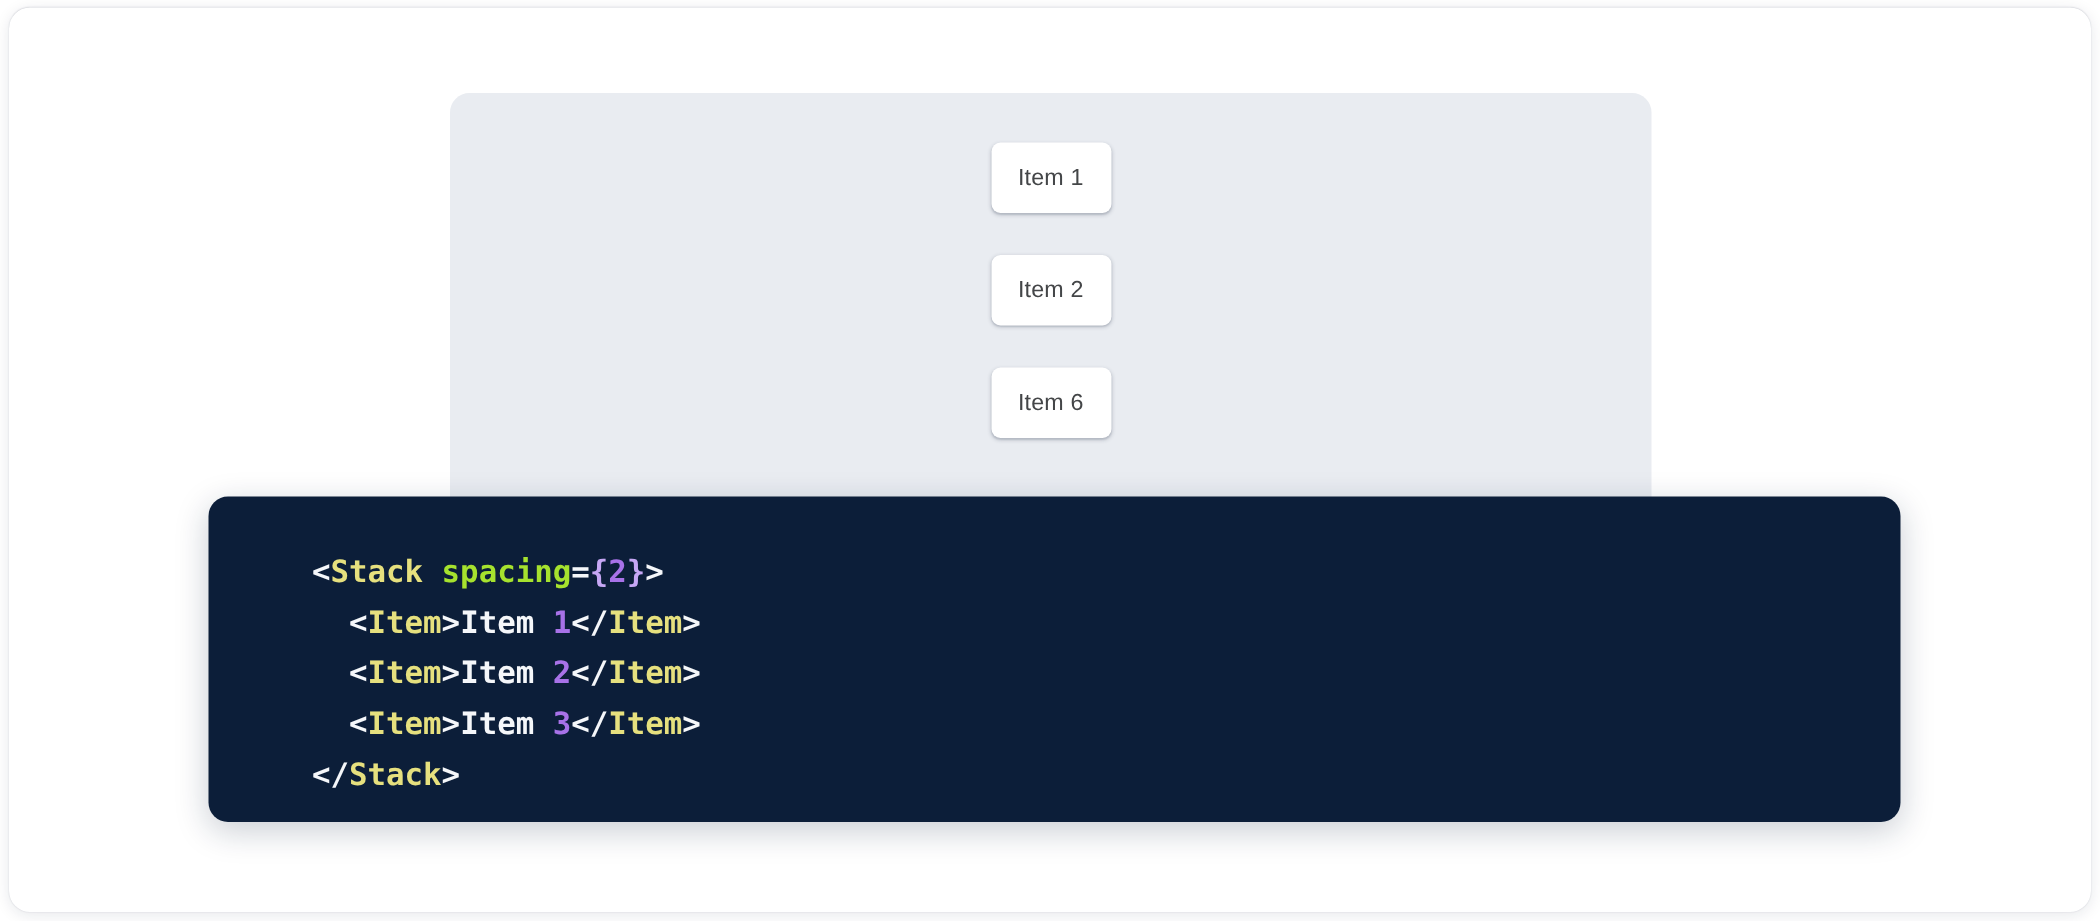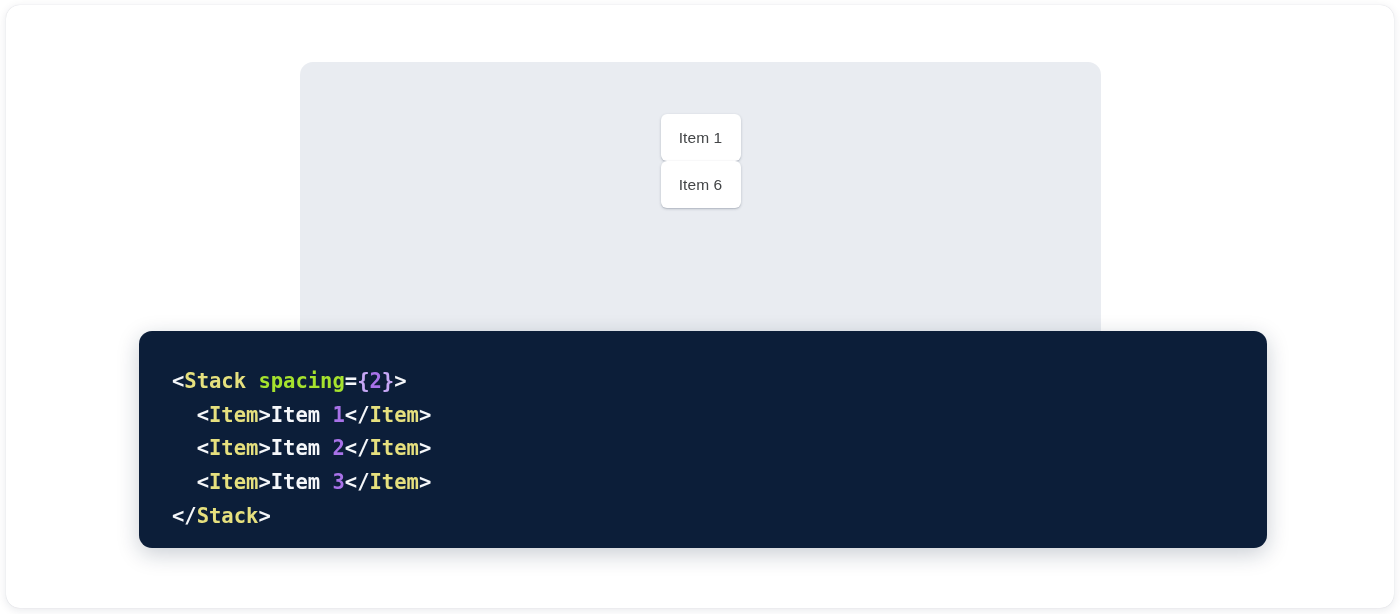--- a/index.html
+++ b/index.html
@@ -38,21 +38,22 @@
   }
 
   #stack-demo {
     position: absolute;
     left: 0;
     top: 0;
     width: 100%;
     display: flex;
     flex-direction: column;
     align-items: center;
-    padding-top: 52px;
+    padding-top: 33px;
+    gap: 28px;
   }
 
   .stack-item {
     width: 80px;
     height: 47px;
     background: #ffffff;
     border-radius: 6px;
     display: flex;
     align-items: center;
     justify-content: center;
@@ -76,40 +77,44 @@
     padding: 34px 0 0 33px;
     overflow: hidden;
   }
 
   #code-lines {
     font-family: "DejaVu Sans Mono", "Liberation Mono", monospace;
     font-size: 20.5px;
     line-height: 33.7px;
     white-space: pre;
     font-weight: 700;
+    margin-left: 36px;
   }
 
   .tok-punct   { color: #f5f7fa; }
   .tok-tag     { color: #e6e07e; }
   .tok-attr    { color: #a6e22e; }
   .tok-brace   { color: #c6a7f5; }
   .tok-num     { color: #a872e8; }
   .tok-text    { color: #f5f7fa; }
 </style>
 </head>
 <body>
 
 <div id="page-card">
 
   <div id="preview-panel">
     <div id="stack-demo">
         <div class="stack-item">
           <span>Item 1</span>
         </div>
         <div class="stack-item">
+          <span>Item 2</span>
+        </div>
+        <div class="stack-item">
           <span>Item 6</span>
         </div>
       </div>
   </div>
 
   <div id="code-block">
     <div id="code-lines"><div><span class="tok-punct">&lt;</span><span class="tok-tag">Stack</span><span class="tok-text"> </span><span class="tok-attr">spacing</span><span class="tok-punct">=</span><span class="tok-brace">{</span><span class="tok-num">2</span><span class="tok-brace">}</span><span class="tok-punct">&gt;</span></div><div><span class="tok-text">  </span><span class="tok-punct">&lt;</span><span class="tok-tag">Item</span><span class="tok-punct">&gt;</span><span class="tok-text">Item </span><span class="tok-num">1</span><span class="tok-punct">&lt;/</span><span class="tok-tag">Item</span><span class="tok-punct">&gt;</span></div><div><span class="tok-text">  </span><span class="tok-punct">&lt;</span><span class="tok-tag">Item</span><span class="tok-punct">&gt;</span><span class="tok-text">Item </span><span class="tok-num">2</span><span class="tok-punct">&lt;/</span><span class="tok-tag">Item</span><span class="tok-punct">&gt;</span></div><div><span class="tok-text">  </span><span class="tok-punct">&lt;</span><span class="tok-tag">Item</span><span class="tok-punct">&gt;</span><span class="tok-text">Item </span><span class="tok-num">3</span><span class="tok-punct">&lt;/</span><span class="tok-tag">Item</span><span class="tok-punct">&gt;</span></div><div><span class="tok-punct">&lt;/</span><span class="tok-tag">Stack</span><span class="tok-punct">&gt;</span></div></div>
   </div>
 
 </div>

